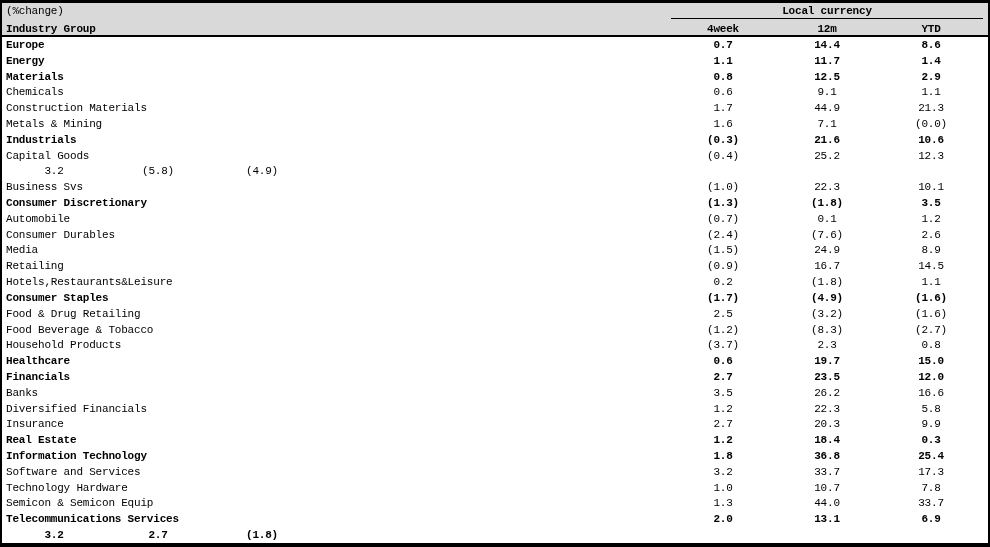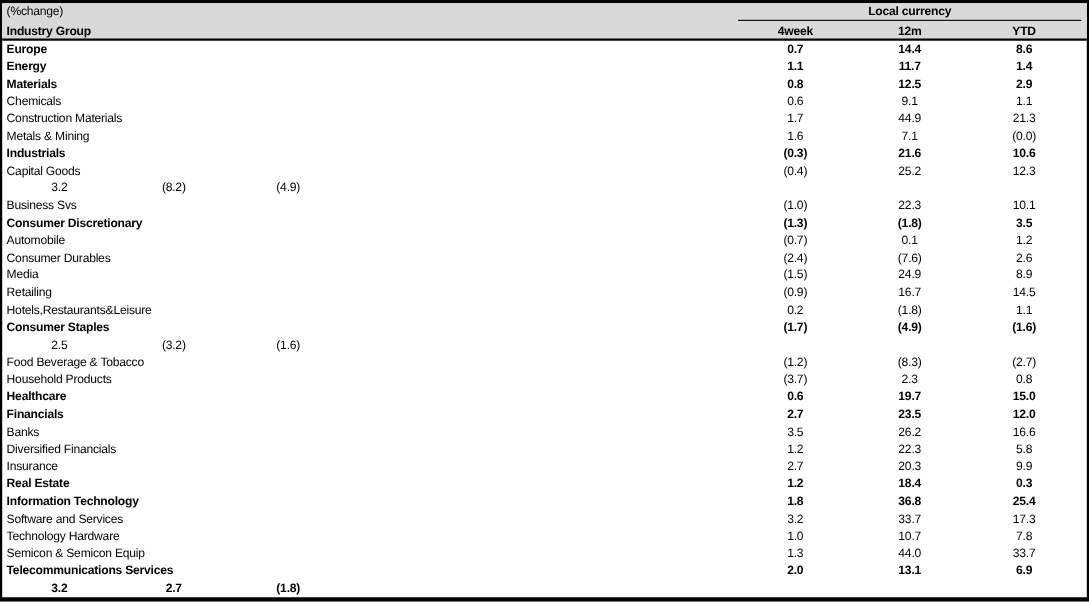--- a/index.html
+++ b/index.html
@@ -5,21 +5,21 @@
   html, body { margin: 0; padding: 0; background: #ffffff; }
   .table-wrap {
     position: relative;
     width: 990px; height: 547px;
     box-sizing: border-box;
     border-top: 3px solid #000;
     border-bottom: 4px solid #000;
     border-left: 2px solid #000;
     border-right: 2px solid #000;
     display: flex; flex-direction: column;
-    font-family: Liberation Sans, sans-serif;
+    font-family: Liberation Mono, monospace;
     font-size: 11px;
     color: #000;
     letter-spacing: -0.2px;
     background: #fff;
   }
   .thead {
     flex: 0 0 auto;
     background: #d9d9d9;
     border-bottom: 2px solid #000;
   }
@@ -122,21 +122,21 @@
   <div class="row indent">
     <div class="label">Capital Goods</div>
     <div class="val v0">(0.4)</div>
     <div class="val v1">25.2</div>
     <div class="val v2">12.3</div>
     <div class="edge-pad"></div>
   </div>
 
   <div class="row indent">
     <div class="val v0">3.2</div>
-    <div class="val v1">(8.2)</div>
+    <div class="val v1">(5.8)</div>
     <div class="val v2">(4.9)</div>
     <div class="edge-pad"></div>
   </div>
 
   <div class="row indent">
     <div class="label">Business Svs</div>
     <div class="val v0">(1.0)</div>
     <div class="val v1">22.3</div>
     <div class="val v2">10.1</div>
     <div class="edge-pad"></div>
@@ -192,20 +192,21 @@
 
   <div class="row bold">
     <div class="label">Consumer Staples</div>
     <div class="val v0">(1.7)</div>
     <div class="val v1">(4.9)</div>
     <div class="val v2">(1.6)</div>
     <div class="edge-pad"></div>
   </div>
 
   <div class="row indent">
+    <div class="label">Food &amp; Drug Retailing</div>
     <div class="val v0">2.5</div>
     <div class="val v1">(3.2)</div>
     <div class="val v2">(1.6)</div>
     <div class="edge-pad"></div>
   </div>
 
   <div class="row indent">
     <div class="label">Food Beverage &amp; Tobacco</div>
     <div class="val v0">(1.2)</div>
     <div class="val v1">(8.3)</div>

